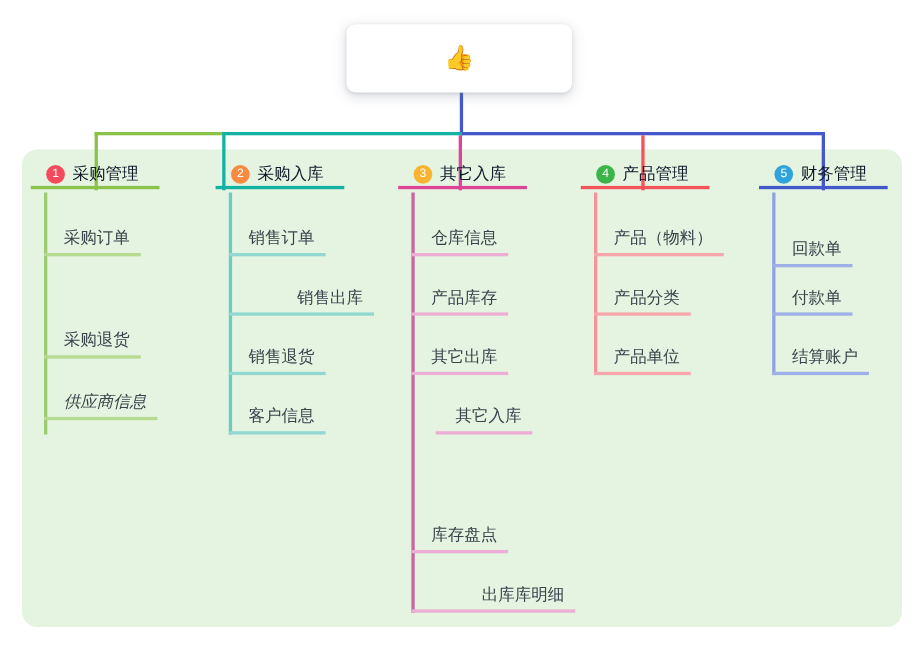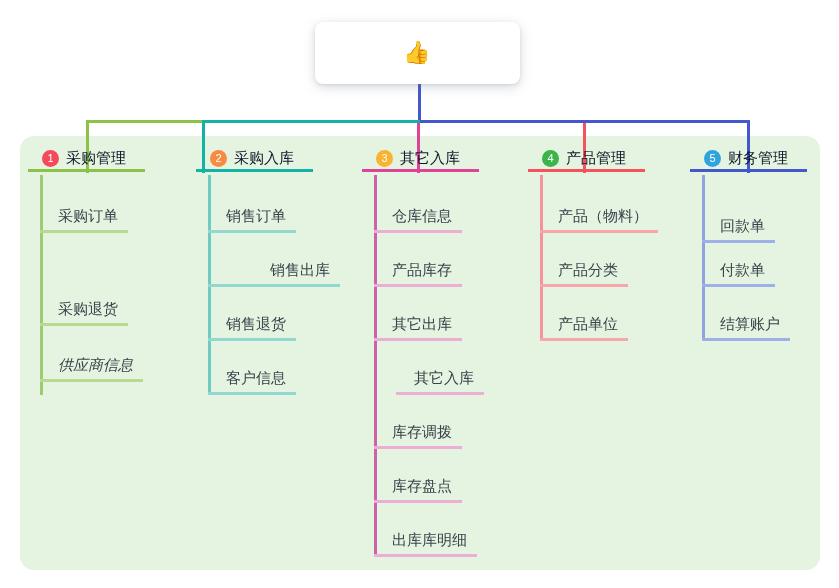--- a/index.html
+++ b/index.html
@@ -96,27 +96,24 @@
     </div>
     <div class="child-row" style="left: 374px; top: 205px; border-bottom-color: rgb(236, 174, 212);">
       <span class="child-label">仓库信息</span>
     </div>
     <div class="child-row" style="left: 374px; top: 313px; border-bottom-color: rgb(236, 174, 212);">
       <span class="child-label">其它出库</span>
     </div>
     <div class="child-row" style="left: 396px; top: 367px; border-bottom-color: rgb(236, 174, 212);">
       <span class="child-label">其它入库</span>
     </div>
-    <div class="child-row" style="left: 374px; top: 421px; border-bottom-color: rgb(236, 174, 212);">
-      <span class="child-label">库存调拨</span>
-    </div>
     <div class="child-row" style="left: 374px; top: 475px; border-bottom-color: rgb(236, 174, 212); justify-content: flex-end;">
       <span class="child-label">库存盘点</span>
     </div>
-    <div class="child-row" style="left: 374px; top: 529px; border-bottom-color: rgb(236, 174, 212);">
+    <div class="child-row" style="left: 374px; top: 529px; border-bottom-color: rgb(236, 174, 212); padding-left: 46px;">
       <span class="child-label">出库库明细</span>
     </div>
     <div class="line" style="left: 583px; top: 123px; width: 3px; height: 50px; background: rgb(244, 83, 92);"></div>
     <div class="branch-header" style="left: 528px; top: 148px; border-bottom-color: rgb(244, 83, 92);">
       <span class="badge" style="background: rgb(59, 180, 74);">4</span>
       <span class="branch-label">产品管理</span>
     </div>
     <div class="line" style="left: 540px; top: 175px; width: 3px; height: 166px; background: rgb(244, 148, 154);"></div>
     <div class="child-row" style="left: 540px; top: 205px; border-bottom-color: rgb(247, 166, 171);">
       <span class="child-label">产品（物料）</span>

